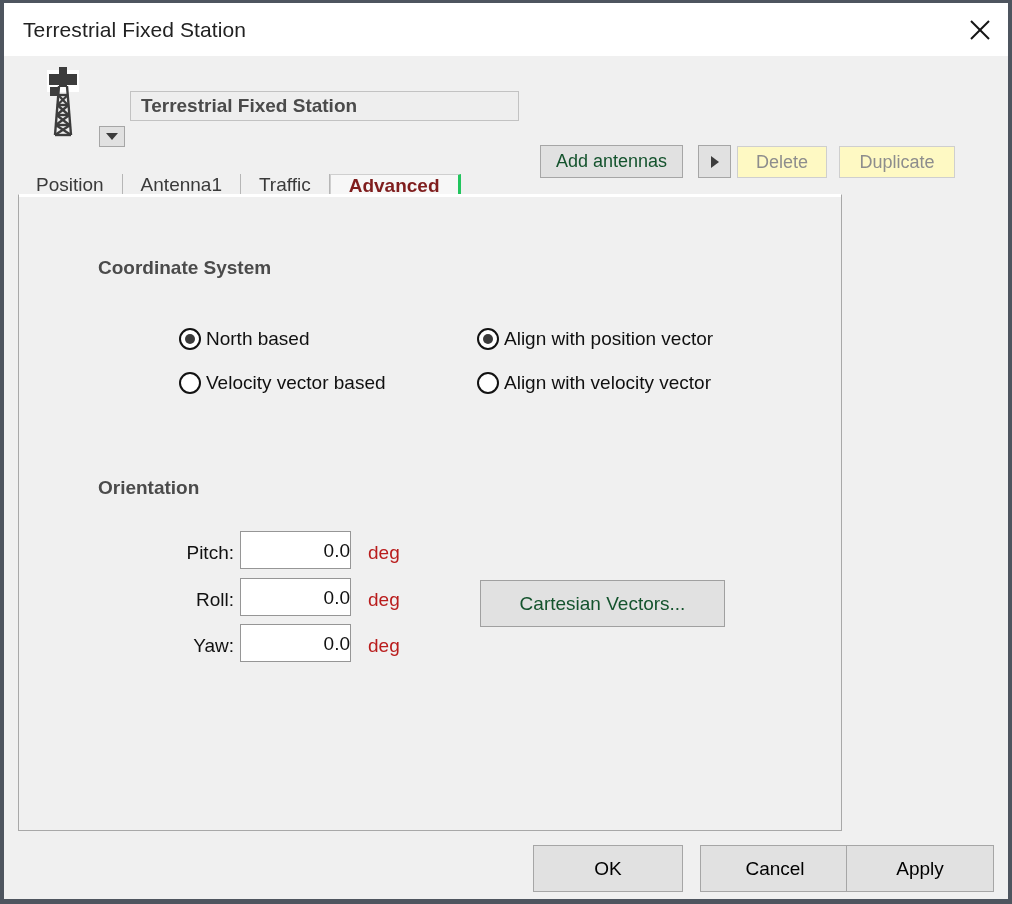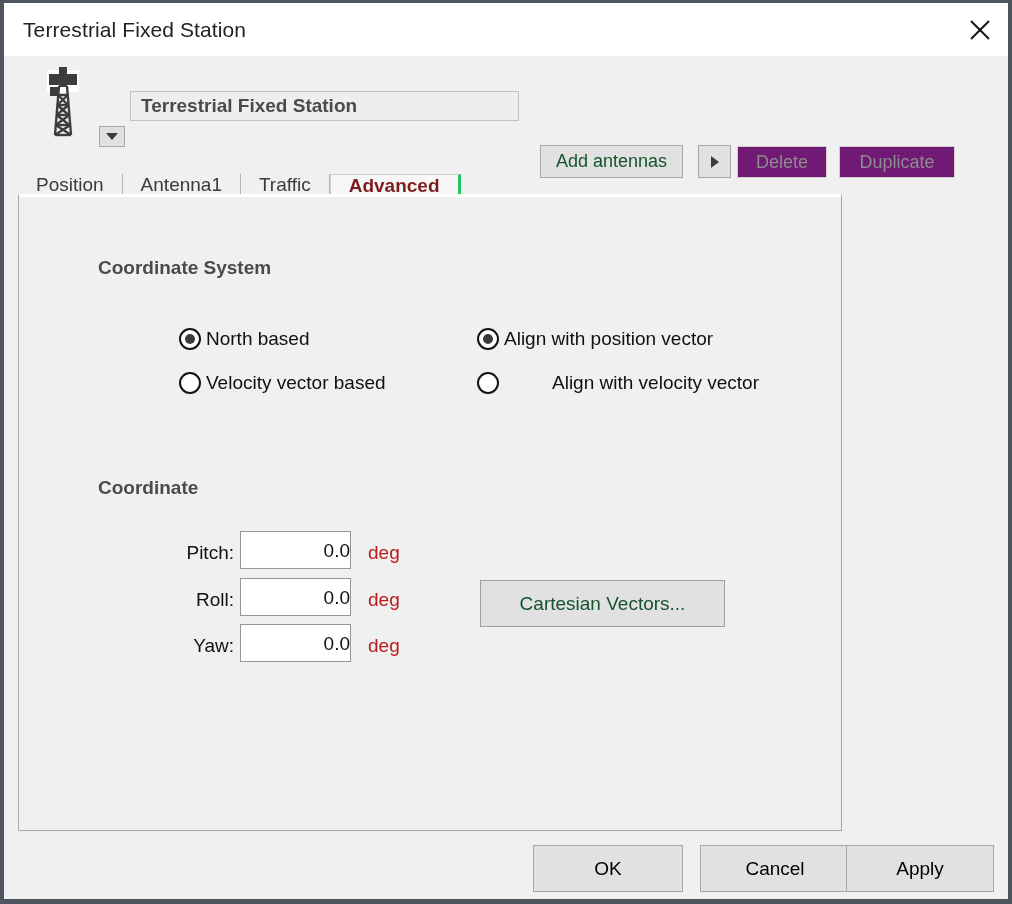--- a/index.html
+++ b/index.html
@@ -116,21 +116,21 @@
     font-family: "Liberation Sans", sans-serif;
     background: #e1e1e1;
     border: 1px solid #a6a6a6;
     color: #14532d;
     cursor: pointer;
     display: flex;
     align-items: center;
     justify-content: center;
   }
   .btn.disabled {
-    background: #701a75;
+    background: #fef9c3;
     border-color: #cfcfcf;
     color: #8d8d8d;
     cursor: default;
   }
 
   .add-antennas {
     position: absolute;
     left: 536px;
     top: 89px;
     height: 33px;
@@ -251,21 +251,21 @@
   }
   .radio-label {
     margin-left: 5px;
     font-size: 19px;
     color: #101010;
   }
 
   #radio-north      { left: 160px; top: 131px; }
   #radio-velocity   { left: 160px; top: 175px; }
   #radio-align-pos  { left: 458px; top: 131px; }
-  #radio-align-vel  { left: 458px; top: 175px; gap: 48px; }
+  #radio-align-vel  { left: 458px; top: 175px; }
 
   
   .field-label {
     position: absolute;
     font-size: 19px;
     color: #111111;
     text-align: right;
     white-space: nowrap;
   }
   .field-input {
@@ -412,21 +412,21 @@
       </div>
       <div class="radio-row" id="radio-align-pos">
         <span class="radio-mark checked"></span>
         <span class="radio-label">Align with position vector</span>
       </div>
       <div class="radio-row" id="radio-align-vel">
         <span class="radio-mark"></span>
         <span class="radio-label">Align with velocity vector</span>
       </div>
 
-      <div class="section-title" id="orient-title">Coordinate</div>
+      <div class="section-title" id="orient-title">Orientation</div>
 
       <div class="field-label" id="label-pitch">Pitch:</div>
       <input class="field-input" id="input-pitch" type="text" value="0.0" style="">
       <div class="unit-label" id="unit-pitch">deg</div>
 
       <div class="field-label" id="label-roll">Roll:</div>
       <input class="field-input" id="input-roll" type="text" value="0.0" style="">
       <div class="unit-label" id="unit-roll">deg</div>
 
       <div class="field-label" id="label-yaw">Yaw:</div>

